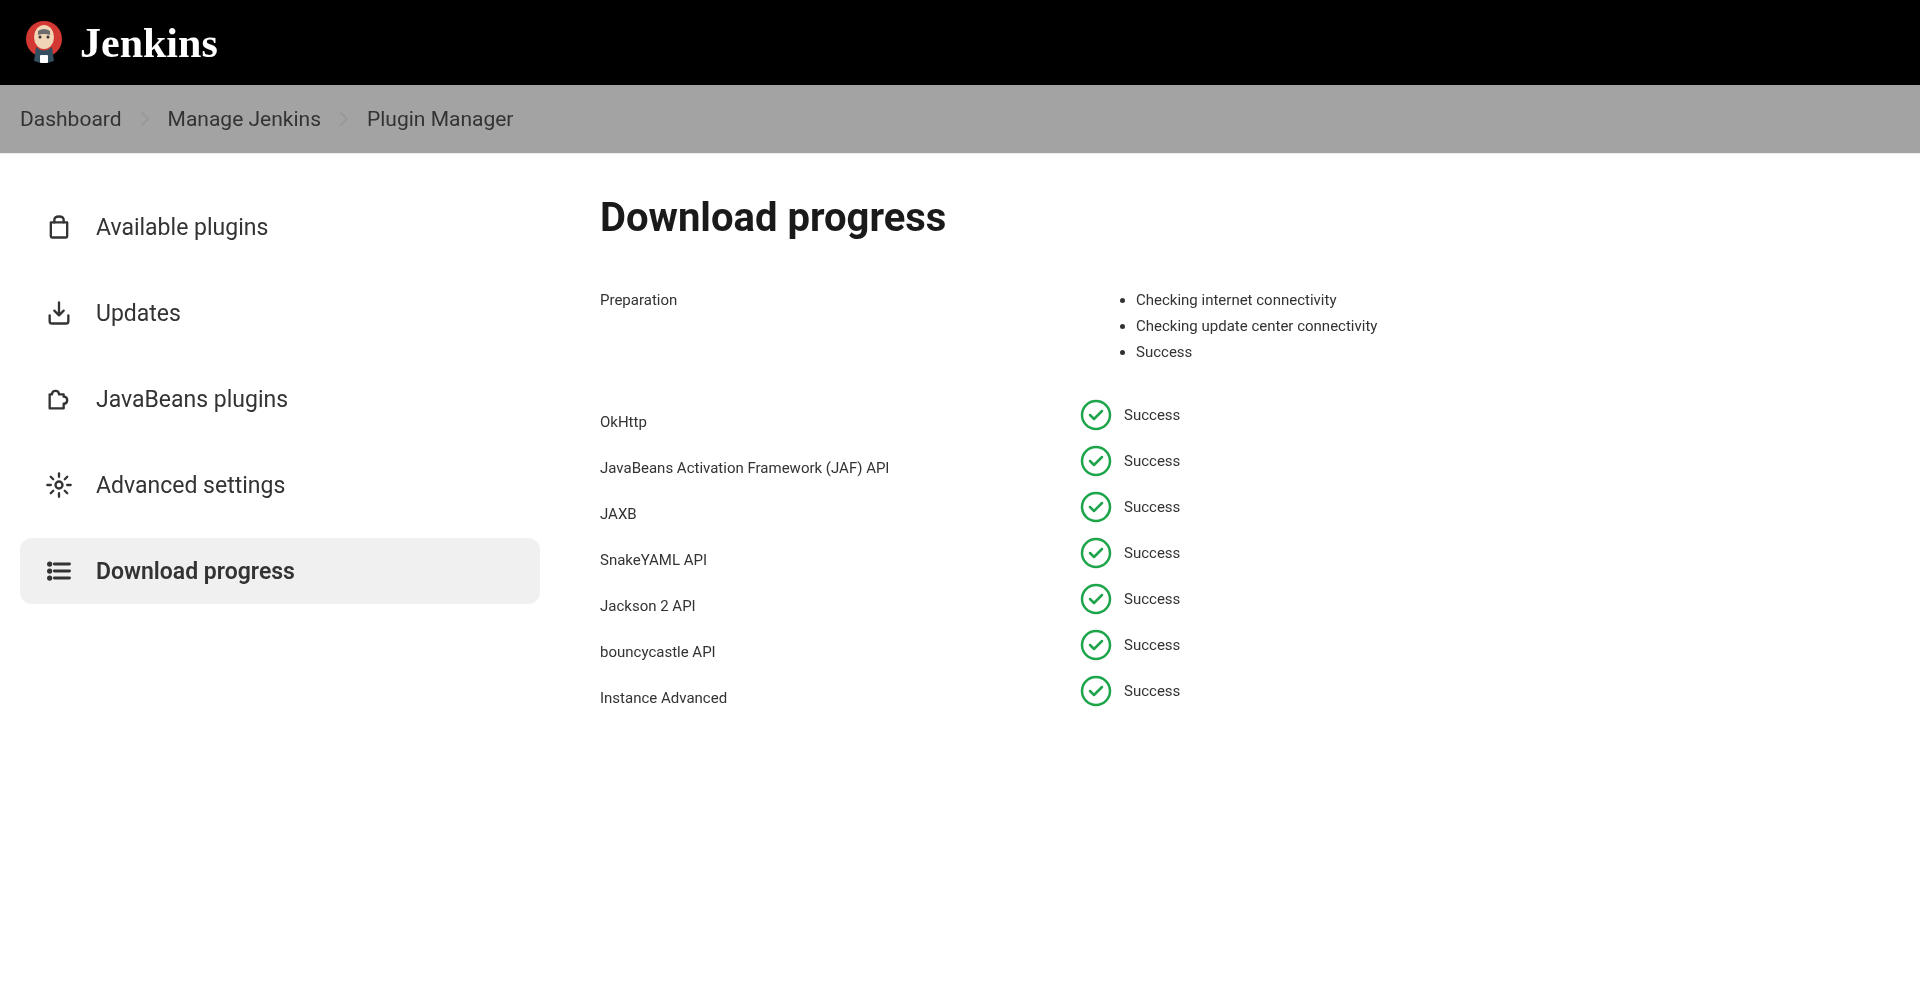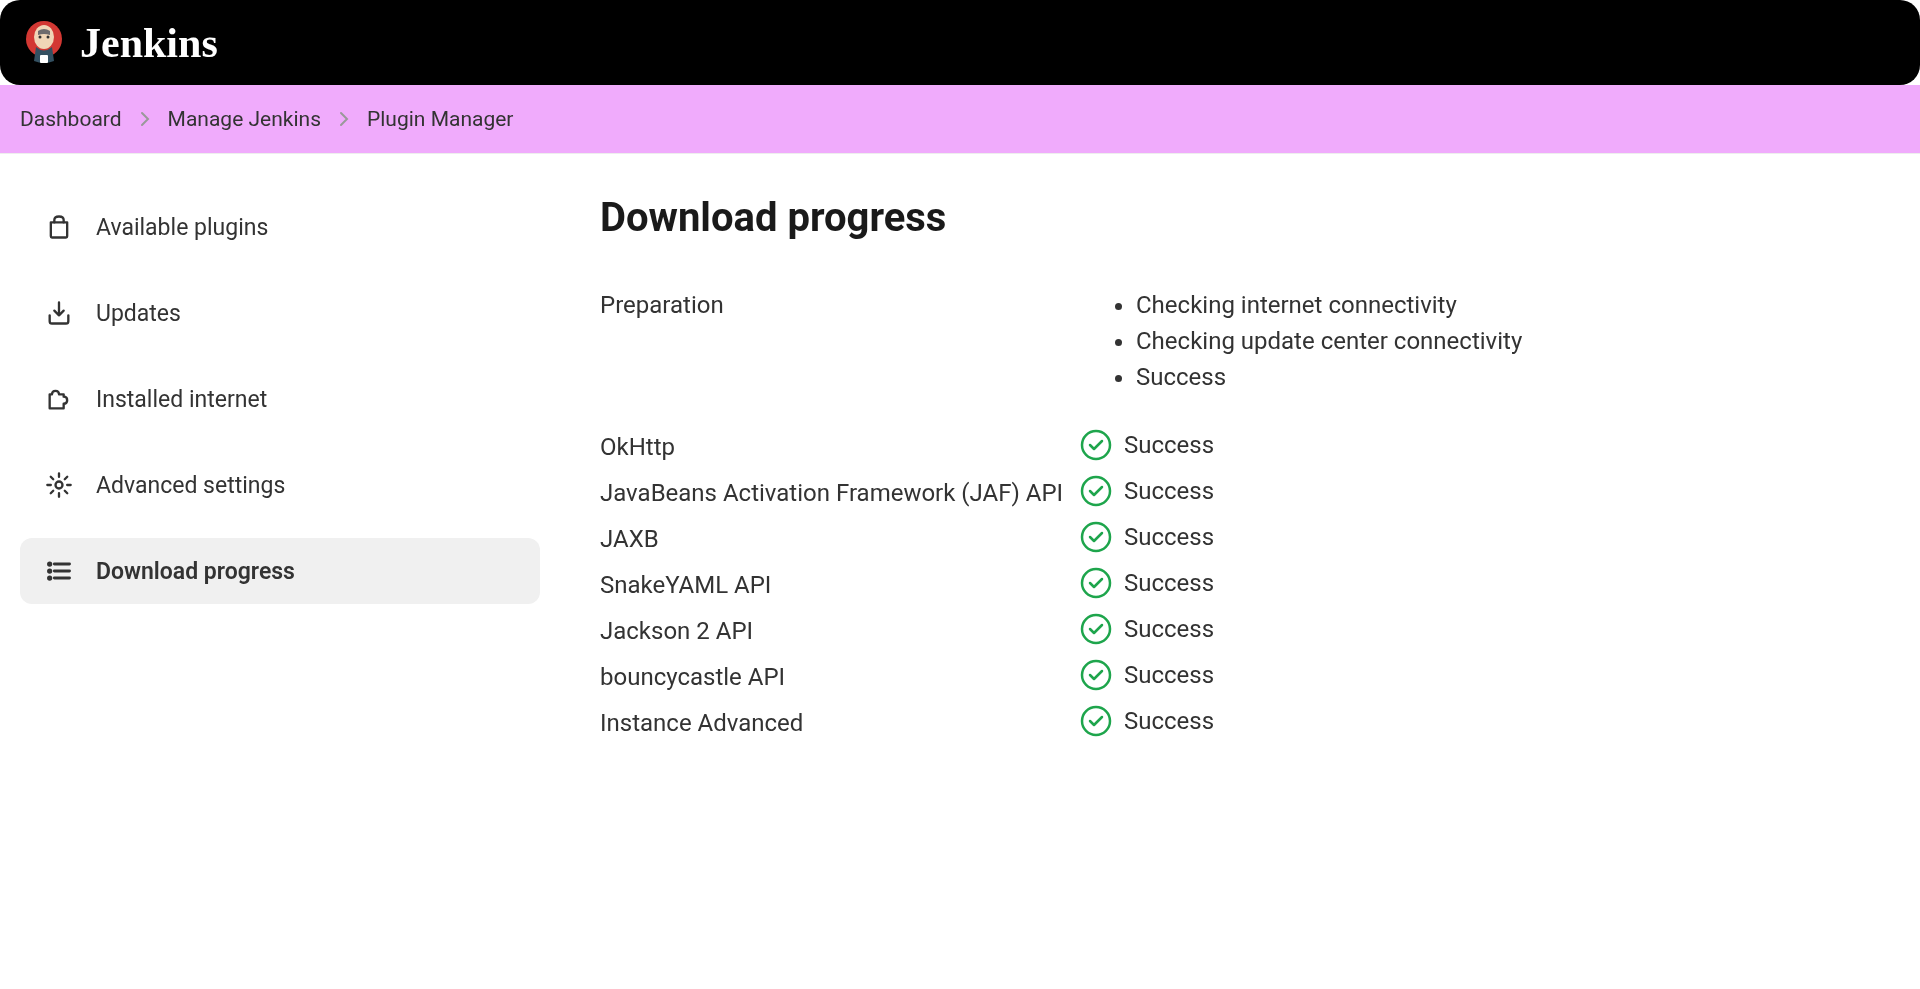--- a/index.html
+++ b/index.html
@@ -13,21 +13,20 @@
       background: #ffffff;
       color: #333333;
     }
     
     .header {
       background: #000000;
       height: 85px;
       display: flex;
       align-items: center;
       padding: 0 20px;
-      border-radius: 20px;
     }
     
     .logo-container {
       display: flex;
       align-items: center;
       gap: 12px;
     }
     
     .logo-icon {
       width: 48px;
@@ -36,21 +35,21 @@
     }
     
     .logo-text {
       color: #ffffff;
       font-size: 42px;
       font-weight: bold;
       font-family: Georgia, serif;
     }
     
     .breadcrumb-bar {
-      background: #f0abfc;
+      background: #a3a3a3;
       padding: 22px 20px;
       border-bottom: 1px solid #eeeeee;
     }
     
     .breadcrumb {
       display: flex;
       align-items: center;
       gap: 18px;
       font-size: 21px;
     }
@@ -112,21 +111,21 @@
     }
     
     .page-title {
       font-size: 40px;
       font-weight: bold;
       color: #1a1a1a;
       margin-bottom: 50px;
     }
     
     .progress-section {
-      font-size: 24px;
+      font-size: 15px;
     }
     
     .preparation-row {
       display: flex;
       align-items: flex-start;
       margin-bottom: 30px;
     }
     
     .preparation-label {
       width: 480px;
@@ -231,21 +230,21 @@
       </span>
       <span class="sidebar-item-label">Updates</span>
     </div>
 
     <div class="sidebar-item">
       <span class="sidebar-item-icon">
         <svg width="28" height="28" viewBox="0 0 24 24" fill="none" stroke="#333" stroke-width="2" stroke-linecap="round" stroke-linejoin="round">
           <path d="M4 8 L4 20 L16 20 L16 16 Q19 16 19 13 Q19 10 16 10 L16 8 L12 8 Q12 5 9 5 Q6 5 6 8 Z"></path>
         </svg>
       </span>
-      <span class="sidebar-item-label">Installed internet</span>
+      <span class="sidebar-item-label">JavaBeans plugins</span>
     </div>
 
     <div class="sidebar-item">
       <span class="sidebar-item-icon">
         <svg width="28" height="28" viewBox="0 0 24 24" fill="none" stroke="#333" stroke-width="2" stroke-linecap="round" stroke-linejoin="round">
           <circle cx="12" cy="12" r="3"></circle>
           <path d="M12 2 L12 5 M12 19 L12 22 M22 12 L19 12 M5 12 L2 12 M19.07 4.93 L16.95 7.05 M7.05 16.95 L4.93 19.07 M19.07 19.07 L16.95 16.95 M7.05 7.05 L4.93 4.93"></path>
         </svg>
       </span>
       <span class="sidebar-item-label">Advanced settings</span>

